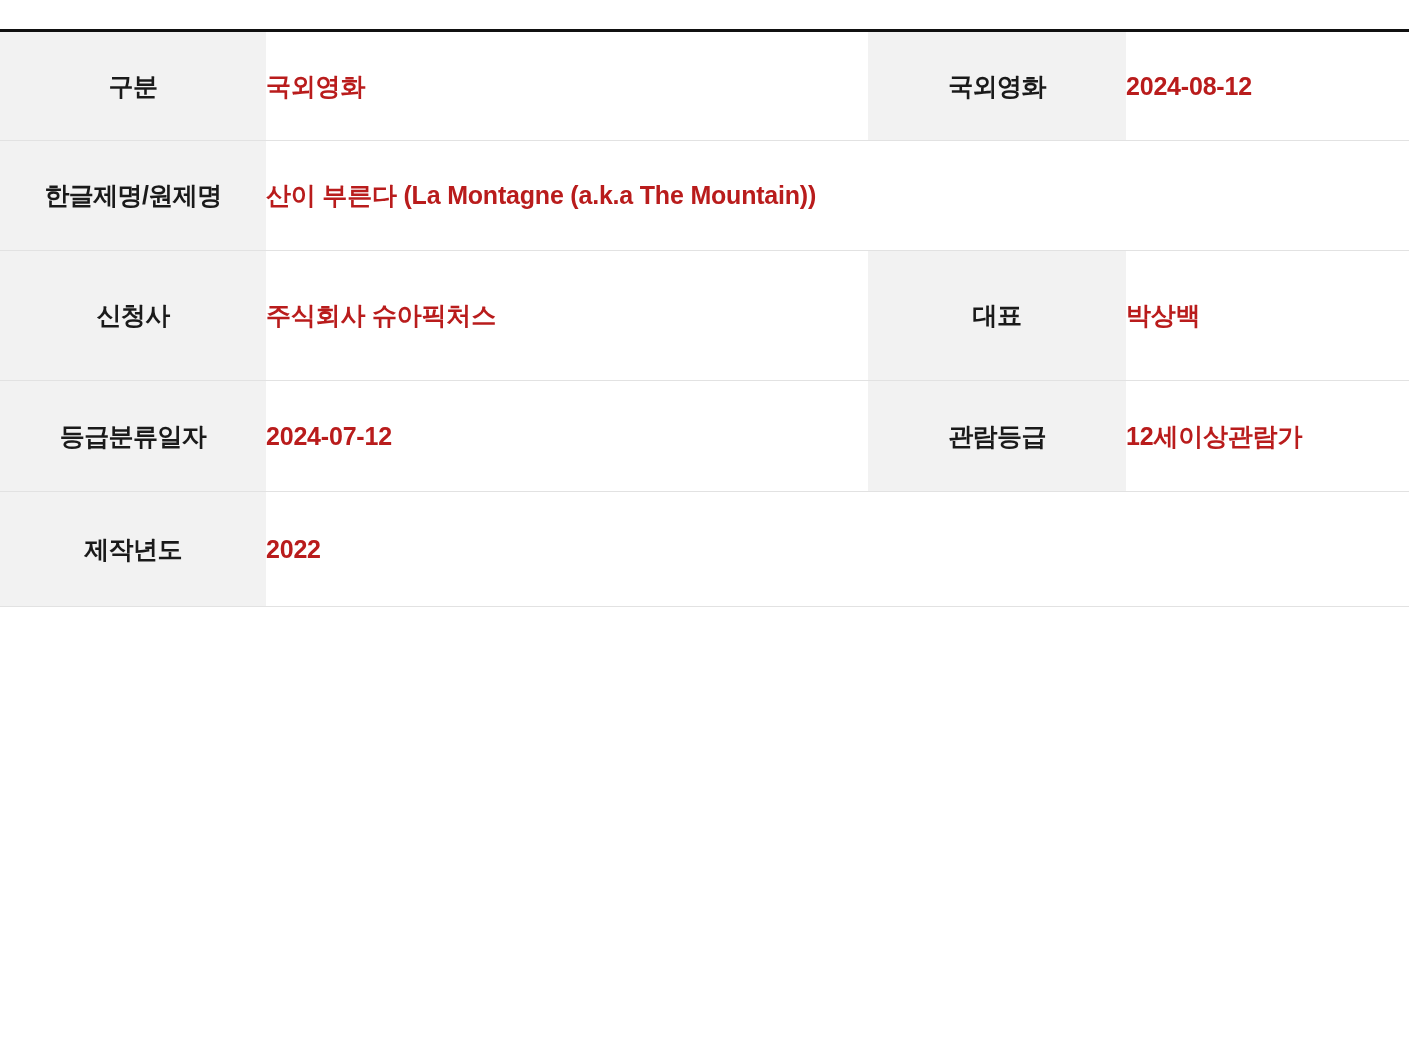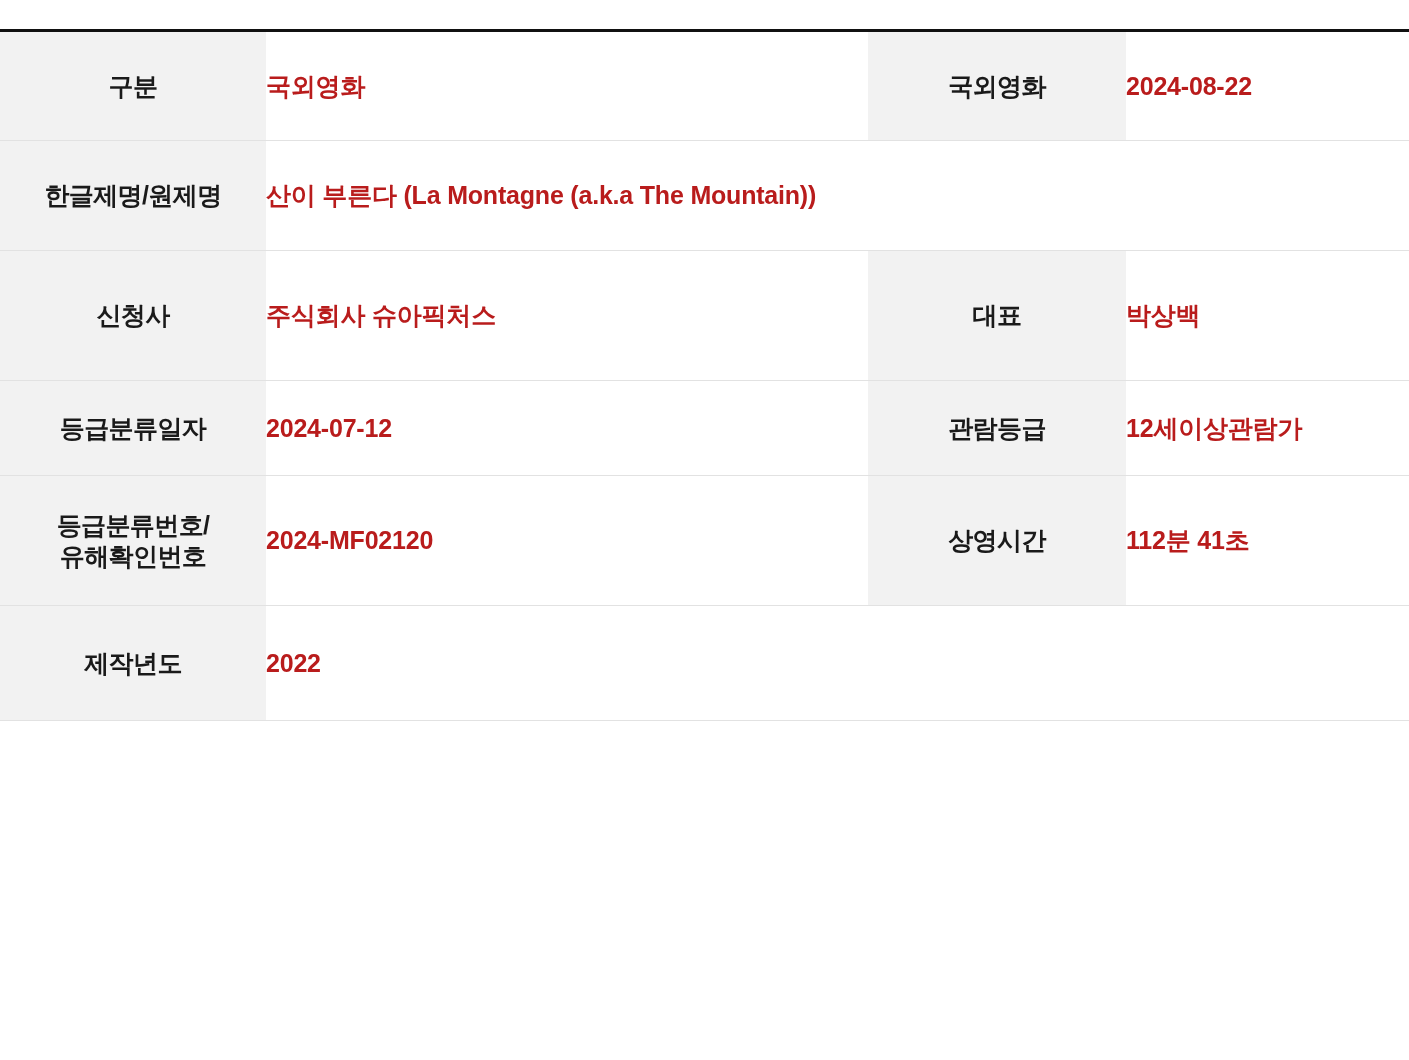--- a/index.html
+++ b/index.html
@@ -63,21 +63,21 @@
     font-size: 25px;
     line-height: 1.3;
     text-align: left;
     padding-left: 30px;
     letter-spacing: -0.2px;
   }
 
   .r-short { height: 110px; }
   .r-title { height: 110px; }
   .r-tall  { height: 130px; }
-  .r-mid   { height: 95px; }
+  .r-mid   { height: 111px; }
   .r-last  { height: 115px; }
 
   .label-line { display: block; }
 </style>
 </head>
 <body>
 
 <div class="page">
 
   <table class="detail-table">
@@ -86,21 +86,21 @@
       <col class="c-value-1">
       <col class="c-label-2">
       <col class="c-value-2">
     </colgroup>
     <tbody>
 
       <tr class="r-short">
         <th class="row-label">구분</th>
         <td class="row-value">국외영화</td>
         <th class="row-label">국외영화</th>
-        <td class="row-value">2024-08-22</td>
+        <td class="row-value">2024-08-12</td>
       </tr>
 
       <tr class="r-title">
         <th class="row-label">한글제명/원제명</th>
         <td class="row-value" colspan="3">산이 부른다  (La Montagne (a.k.a The Mountain))</td>
       </tr>
 
       <tr class="r-tall">
         <th class="row-label">신청사</th>
         <td class="row-value">주식회사 슈아픽처스</td>
@@ -108,29 +108,20 @@
         <td class="row-value">박상백</td>
       </tr>
 
       <tr class="r-mid">
         <th class="row-label">등급분류일자</th>
         <td class="row-value">2024-07-12</td>
         <th class="row-label">관람등급</th>
         <td class="row-value">12세이상관람가</td>
       </tr>
 
-      <tr class="r-tall">
-        <th class="row-label">
-          <span class="label-line">등급분류번호/</span>
-          <span class="label-line">유해확인번호</span>
-        </th>
-        <td class="row-value">2024-MF02120</td>
-        <th class="row-label">상영시간</th>
-        <td class="row-value">112분 41초</td>
-      </tr>
 
 
 
 
       <tr class="r-last">
         <th class="row-label">제작년도</th>
         <td class="row-value" colspan="3">2022</td>
       </tr>
 
     </tbody>

